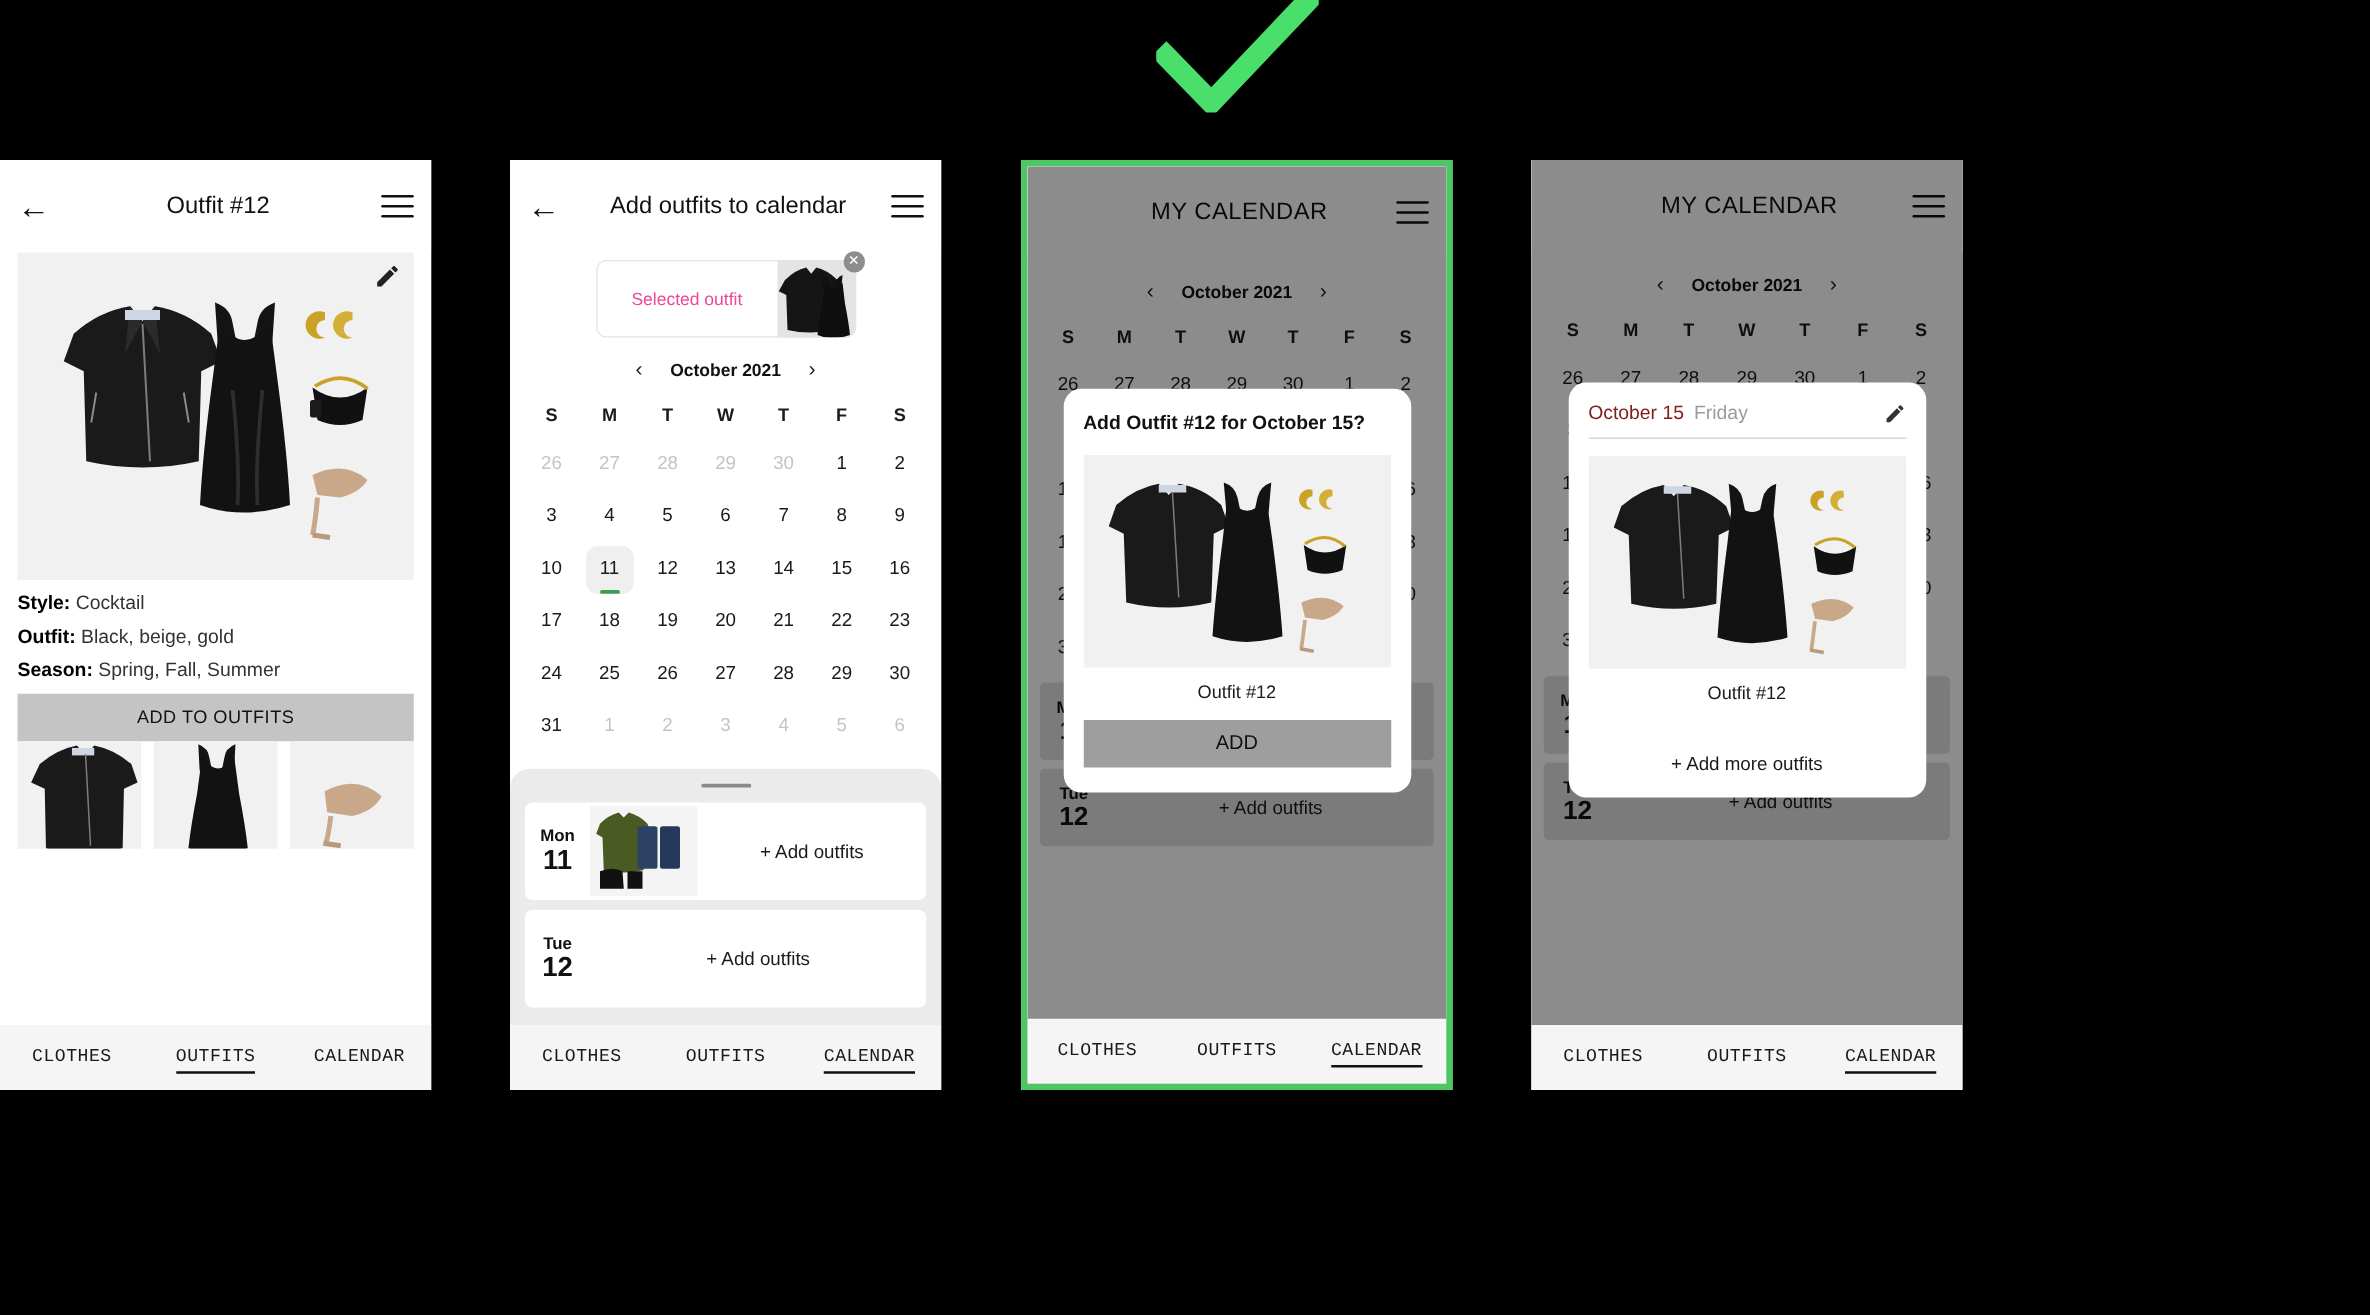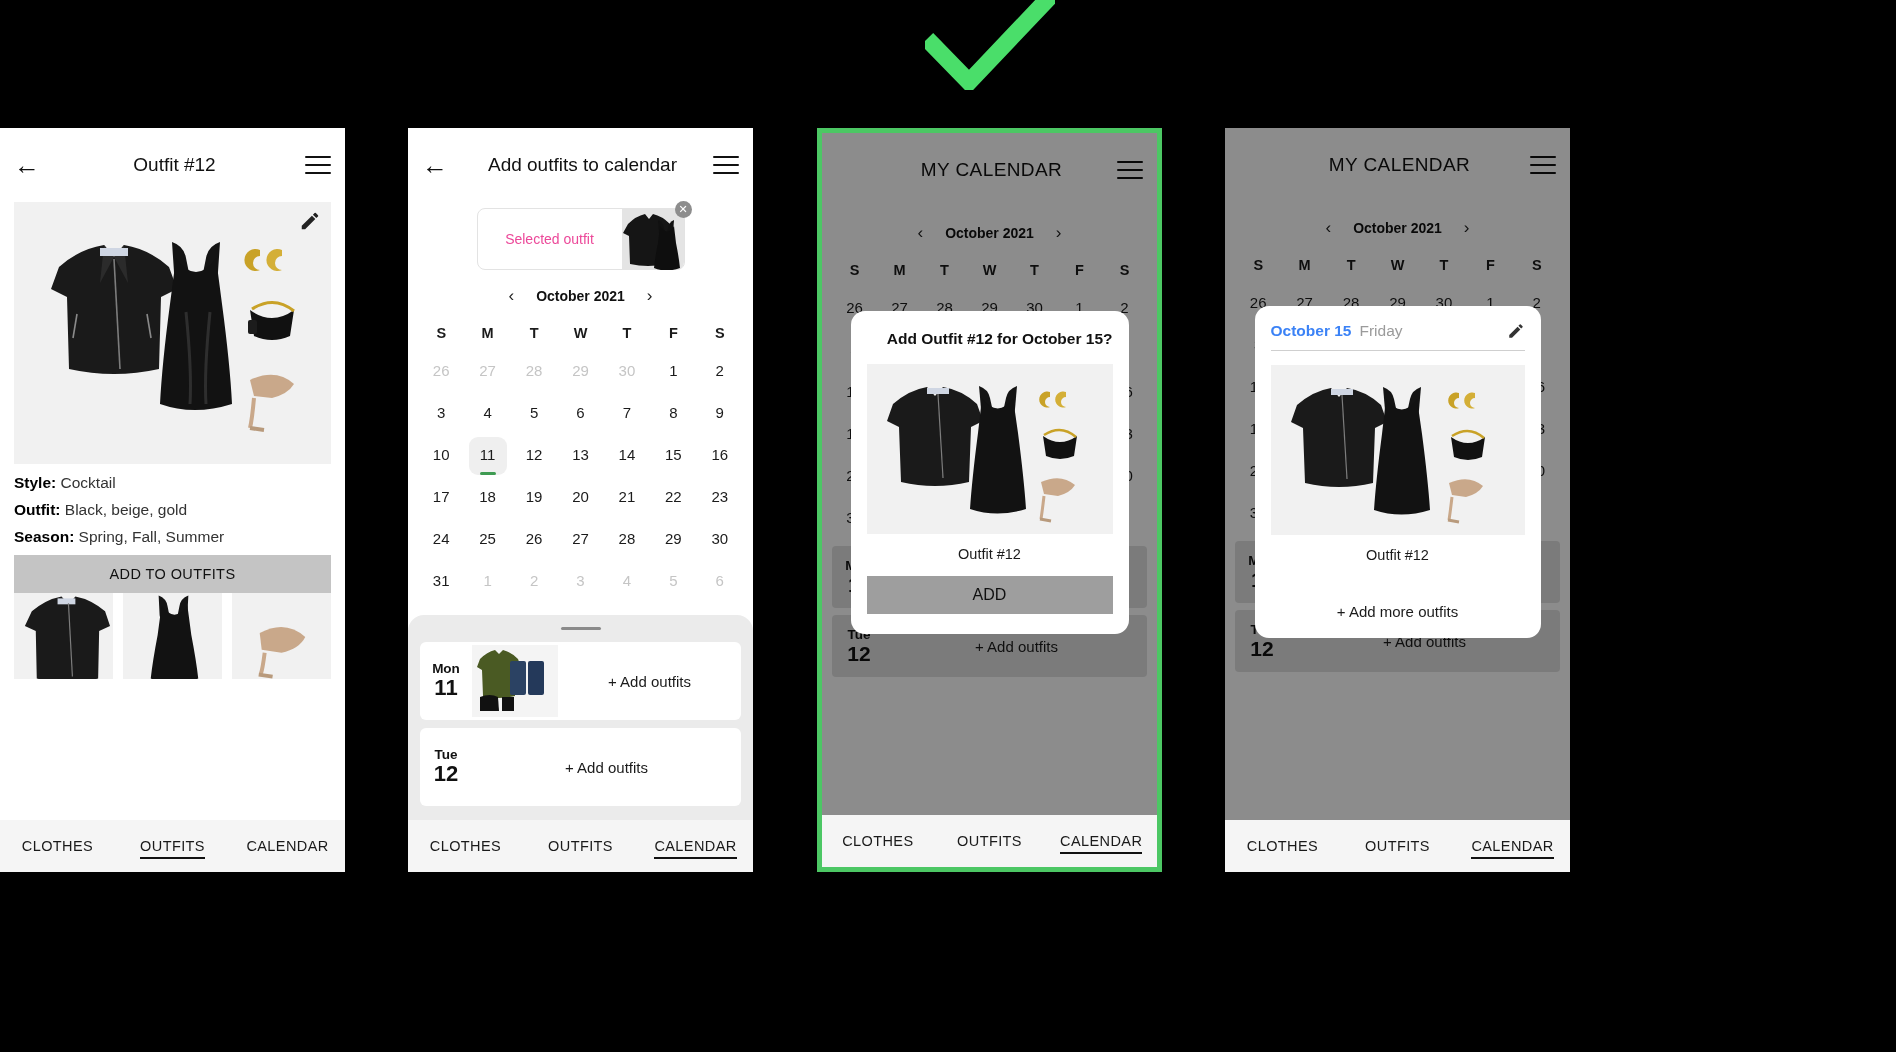--- a/index.html
+++ b/index.html
@@ -56,21 +56,21 @@
   }
   .section-title { padding: 14px 14px 8px 14px; font-size: 15.5px; font-weight: 700; color:#000; }
   .thumbs { display:flex; gap: 10px; padding: 0 14px; }
   .thumb { flex:1; height: 86px; background: #f1f1f1; position:relative; overflow:hidden;}
 
   
   .tabs {
     position: absolute; left:0; right:0; bottom: 0; height: 52px;
     background: #f5f5f5; display:flex; align-items:center;
   }
-  .tab { flex:1; text-align:center; font-size: 14.5px; color:#1a1a1a; letter-spacing:.4px; cursor:pointer;}
+  .tab { flex:1; text-align:center; font-size: 14.5px; color:#1a1a1a; letter-spacing:.4px; cursor:pointer;font-family:Liberation Mono, monospace;}
   .tab.active { position: relative; }
   .tab.active span { border-bottom: 2px solid #111; padding-bottom: 3px; }
 
   
   .chipwrap { display:flex; justify-content:center; margin-top: 6px; position:relative;}
   .chip {
     width: 208px; height: 62px; border:1px solid #e3e3e3; border-radius:8px;
     display:flex; align-items:center; background:#fff; position:relative;
   }
   .chip .lbl { flex:1; text-align:center; font-size:14px; color:#ec4899; }
@@ -132,30 +132,30 @@
   .evt-card .dbox .dw { font-size:13.5px; font-weight:700; color:#111;}
   .evt-card .dbox .dn { font-size:21px; font-weight:700; color:#111; line-height:1.1;}
   .evt-card .addmore { flex:1; text-align:center; font-size:15px; color:#1b1b1b;}
 
   
   .modal {
     position:absolute; z-index:10; background:#fff; border-radius:14px;
     left: 50%; transform: translateX(-50%);
   }
   #modal3 { top: 178px; width: 278px; padding: 18px 16px 20px 16px; }
-  #modal3 .mtitle { text-align:right; font-size:15.5px; font-weight:700; color:#111; line-height:1.35; }
+  #modal3 .mtitle { text-align:left; font-size:15.5px; font-weight:700; color:#111; line-height:1.35; }
   #modal3 .mpic { margin: 14px 0 0 0; height: 170px; background:#f1f1f1; position:relative; overflow:hidden;}
   #modal3 .mcap { text-align:center; font-size:14.5px; color:#1b1b1b; margin-top: 12px;}
   #modal3 .madd {
     margin-top: 14px; height: 38px; background:#9e9e9e; display:flex;
     align-items:center; justify-content:center; font-size:16px; color:#111; cursor:pointer;
   }
   #modal4 { top: 178px; width: 286px; padding: 16px 16px 18px 16px; }
   #modal4 .mhead { display:flex; align-items:center; gap:8px; border-bottom:1px solid #cfcfcf; padding-bottom:10px;}
-  #modal4 .mhead .d { font-size:15.5px; font-weight:700; color:#3b82f6;}
+  #modal4 .mhead .d { font-size:15.5px; font-weight:400; color:#7f1d1d;}
   #modal4 .mhead .w { font-size:15.5px; color:#9b9b9b; flex:1;}
   #modal4 .mpic { margin: 14px 0 0 0; height: 170px; background:#f1f1f1; position:relative; overflow:hidden;}
   #modal4 .mcap { text-align:center; font-size:14.5px; color:#1b1b1b; margin-top: 12px;}
   #modal4 .more { text-align:center; font-size:15px; color:#1b1b1b; margin-top: 40px; cursor:pointer;}
 </style>
 </head>
 <body>
 
 <div class="stage">
 

